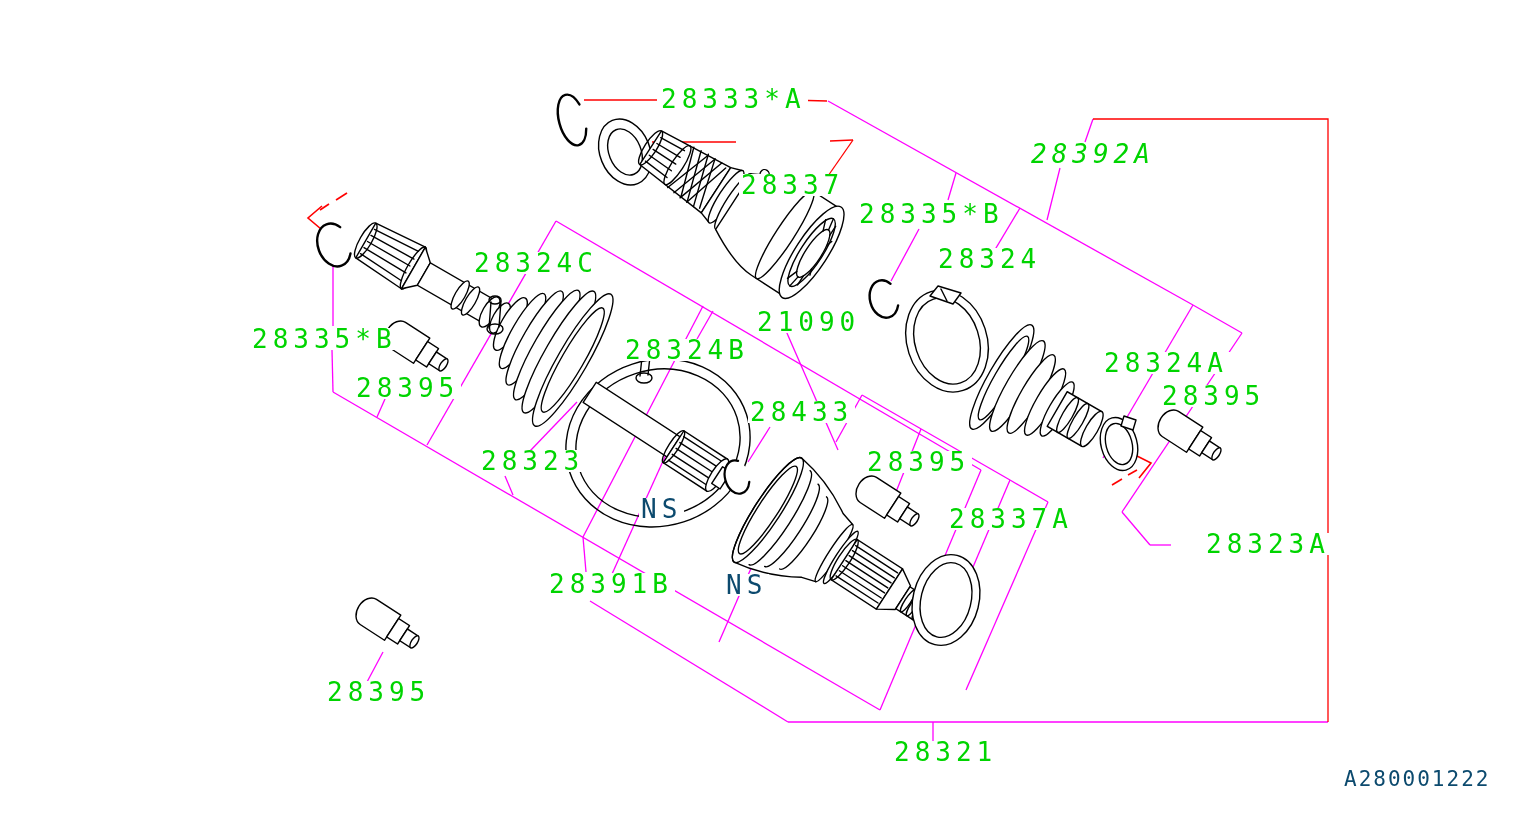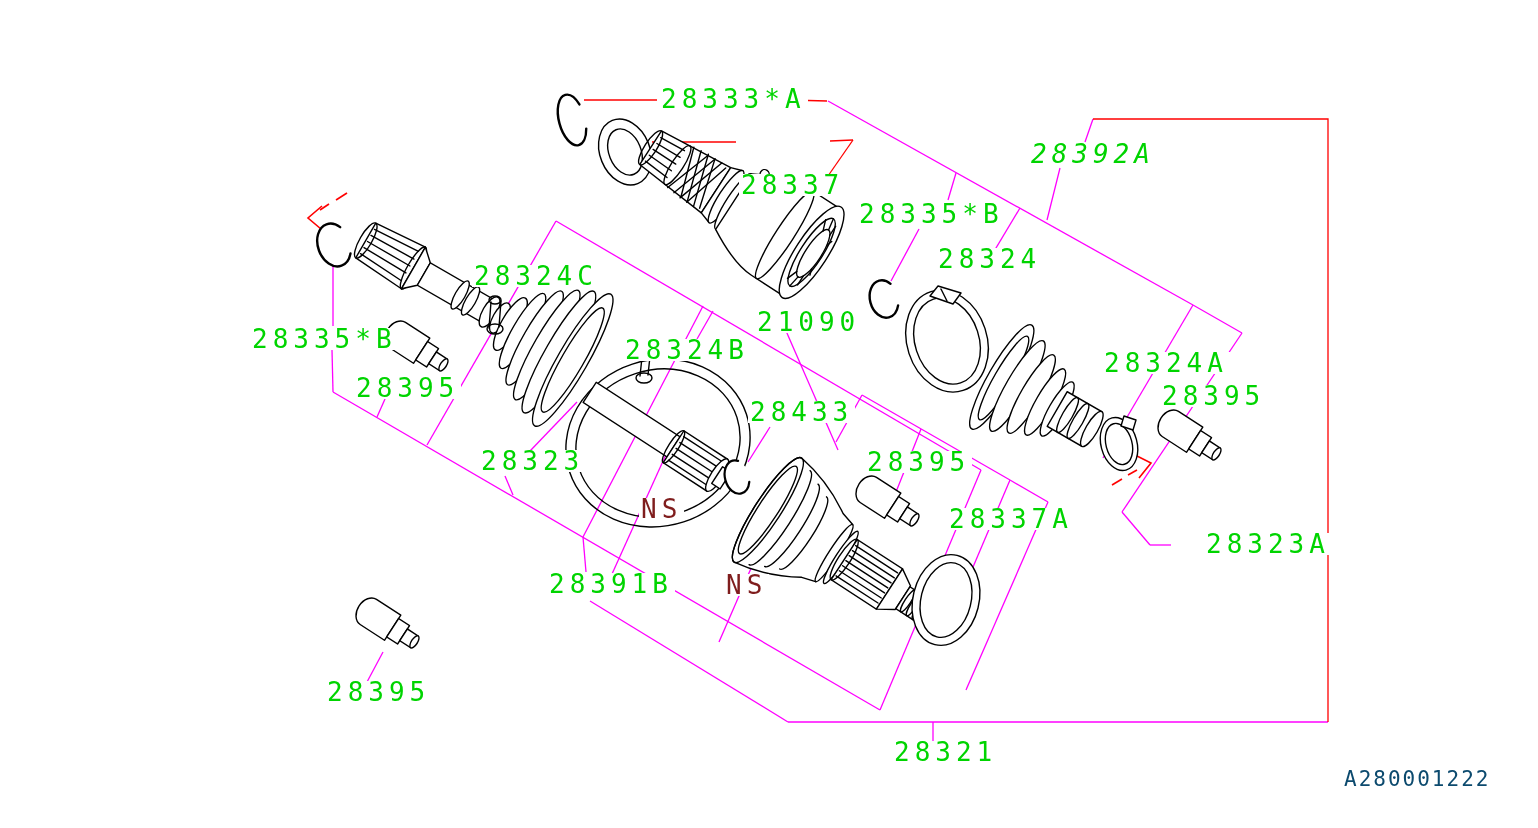--- a/index.html
+++ b/index.html
@@ -1,21 +1,21 @@
 <!DOCTYPE html>
 <html><head>
 <meta charset="utf-8">
 <style>
   html,body{margin:0;padding:0;background:#ffffff;}
   #stage{position:relative;width:1538px;height:828px;background:#fff;overflow:hidden;
          font-family:"DejaVu Sans Mono","Liberation Mono",monospace;}
   #art{position:absolute;left:0;top:0;}
   .label{position:absolute;font-size:26px;line-height:22px;letter-spacing:5px;
          color:#00d400;background:#fff;padding:0 2px;white-space:nowrap;z-index:5;}
-  .label.ns{color:#7f1d1d;}
+  .label.ns{color:#0c4a6e;}
   .label.code{color:#0c4a6e;font-size:21px;letter-spacing:2px;}
 </style>
 </head>
 <body>
 
 <div id="stage">
 
   <svg id="art" width="1538" height="828" viewBox="0 0 1538 828">
 
     <g stroke="#ff00ff" stroke-width="1.3" fill="none">
@@ -221,21 +221,21 @@
       <use href="#tube" transform="translate(370,613) rotate(33)"></use>
     </g>
   </svg>
 
   <div id="labels">
       <div class="label" style="left: 659px; top: 88px;">28333*A</div>
       <div class="label" style="left: 739px; top: 130px; margin-top: 44px;">28337</div>
       <div class="label" style="left: 1029px; top: 143px; font-style: italic;">28392A</div>
       <div class="label" style="left: 857px; top: 203px;">28335*B</div>
       <div class="label" style="left: 936px; top: 248px;">28324</div>
-      <div class="label" style="left: 472px; top: 265px;">28324C</div>
+      <div class="label" style="left: 472px; top: 252px;">28324C</div>
       <div class="label" style="left: 755px; top: 311px;">21090</div>
       <div class="label" style="left: 250px; top: 328px;">28335*B</div>
       <div class="label" style="left: 623px; top: 339px;">28324B</div>
       <div class="label" style="left: 1102px; top: 352px;">28324A</div>
       <div class="label" style="left: 354px; top: 377px;">28395</div>
       <div class="label" style="left: 1160px; top: 385px;">28395</div>
       <div class="label" style="left: 728px; top: 401px; margin-left: 20px;">28433</div>
       <div class="label" style="left: 479px; top: 450px;">28323</div>
       <div class="label" style="left: 865px; top: 451px;">28395</div>
       <div class="label ns" style="left: 639px; top: 498px;">NS</div>

